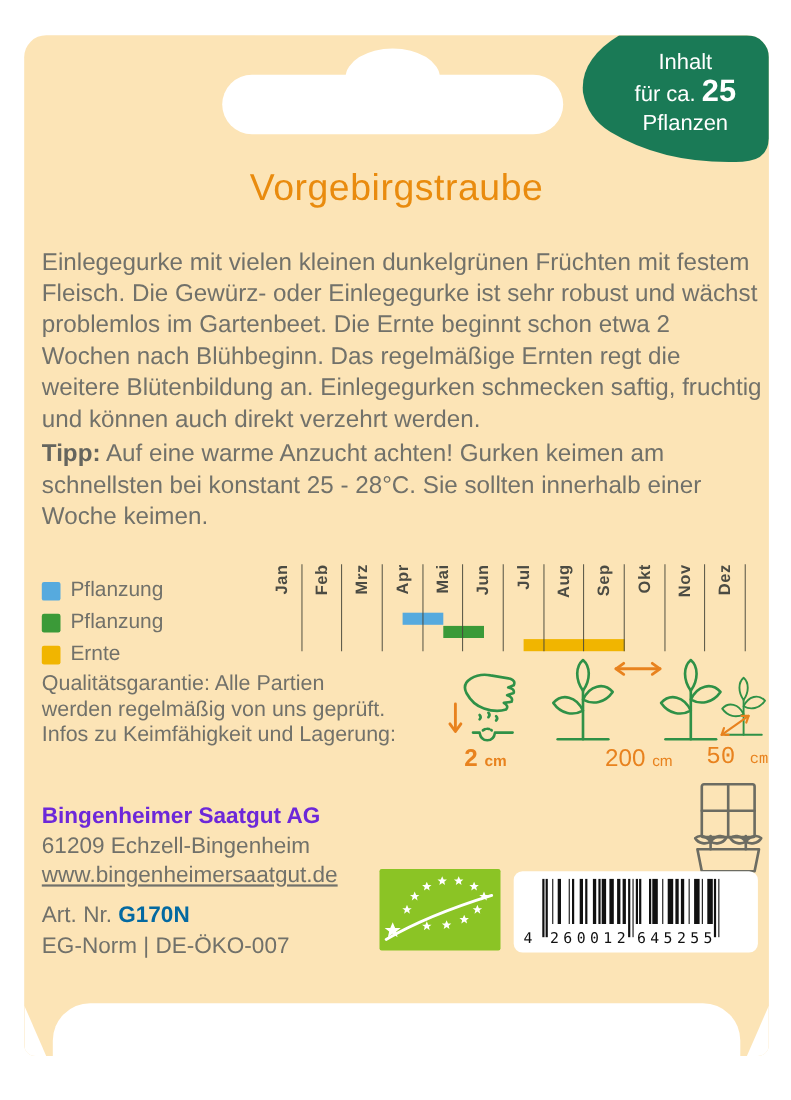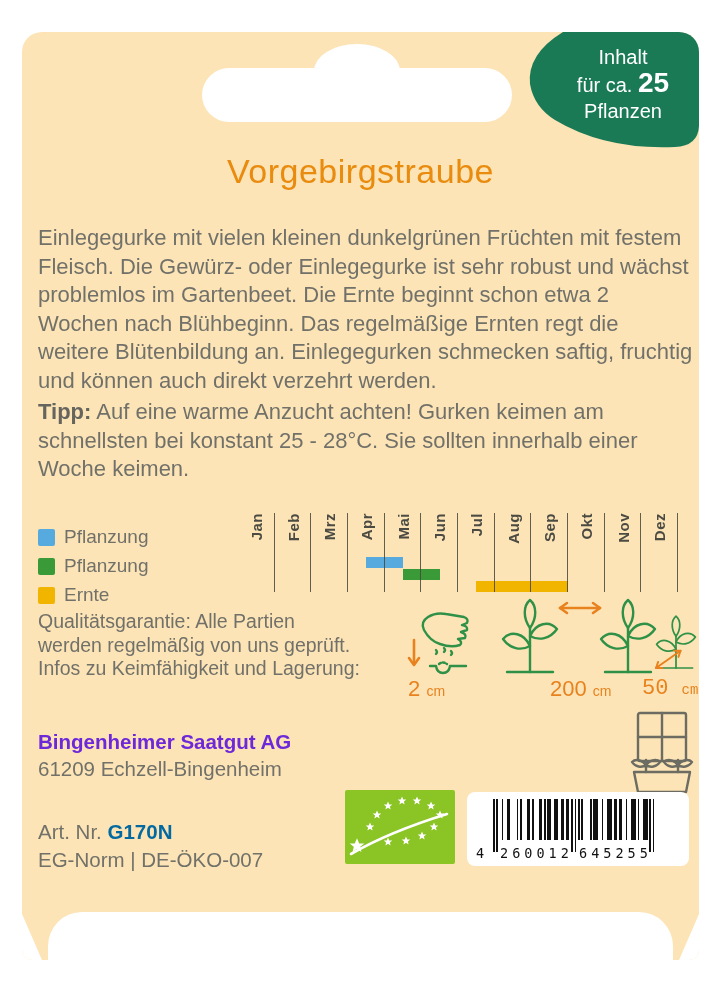--- a/index.html
+++ b/index.html
@@ -158,21 +158,21 @@
       <path d="M18 26 Q14 18 22 13 Q30 8 40 10 L58 13 Q63 15 61 19 L56 21 Q62 22 61 26 L55 28 Q61 30 59 34 L52 35 Q57 38 54 41 Q45 44 34 40 Q24 37 18 26 Z"></path>
       <path d="M30 46 q2 2 0 4 M38 44 q2 2 0 4 M45 47 q2 2 0 4"></path>
       <path d="M24 62 L30 62 M30 62 q1 7 7 7 q6 0 7 -7 M44 62 L60 62"></path>
       <path d="M33 60 q4 -3 8 0" stroke-dasharray="2 2"></path>
     </g>
     <g fill="none" stroke="#e8821e" stroke-width="2.6" stroke-linecap="round" stroke-linejoin="round">
       <path d="M8 36 L8 60"></path>
       <path d="M3 54 L8 61 L13 54"></path>
     </g>
   </svg>
-  <div class="spc-label" style="left:386px; top:644px;">
+  <div class="spc-label" style="left:400px; top:644px;font-weight:bold;">
     <span>2</span> <span class="unit">cm</span>
   </div>
 
   <svg class="icon" style="left:476px; top:564px;" width="206" height="80" viewBox="0 0 206 80">
     <defs>
       <g id="plant" fill="none" stroke="#2f9147" stroke-width="2.4" stroke-linecap="round" stroke-linejoin="round">
         <path d="M0 0 L0 -44"></path>
         <path d="M0 -44 C-7 -54 -7 -66 0 -72 C7 -66 7 -54 0 -44 Z"></path>
         <path d="M0 -26 C-9 -21 -20 -23 -27 -33 C-19 -42 -6 -39 0 -26 Z"></path>
         <path d="M0 -36 C9 -31 20 -33 27 -43 C19 -52 6 -49 0 -36 Z"></path>
@@ -197,20 +197,21 @@
   <div class="spc-label" style="left:528px; top:644px;">
     <span>200</span> <span class="unit">cm</span>
   </div>
   <div class="spc-label" style="left:620px; top:644px;font-family:Liberation Mono, monospace;">
     <span>50</span> <span class="unit">cm</span>
   </div>
 
   <div class="company">
     <div class="name">Bingenheimer Saatgut AG</div>
     <div>61209 Echzell-Bingenheim</div>
+    <div class="u">www.bingenheimersaatgut.de</div>
   </div>
 
   <svg class="icon" style="left:600px; top:678px;" width="80" height="86" viewBox="0 0 80 86">
     <g fill="none" stroke="#6c6c62" stroke-width="2.4" stroke-linecap="round" stroke-linejoin="round">
       <rect x="16" y="3" width="48" height="48" rx="2"></rect>
       <path d="M40 3 L40 51 M16 27 L64 27"></path>
       <path d="M24 62 L24 50 M24 55 C19 49 13 49 10 52 C13 57 20 58 24 55 Z M24 55 C29 49 35 49 38 52 C35 57 28 58 24 55 Z"></path>
       <path d="M56 62 L56 50 M56 55 C51 49 45 49 42 52 C45 57 52 58 56 55 Z M56 55 C61 49 67 49 70 52 C67 57 60 58 56 55 Z"></path>
       <path d="M12 62 L68 62 L64 82 L16 82 Z"></path>
     </g>

